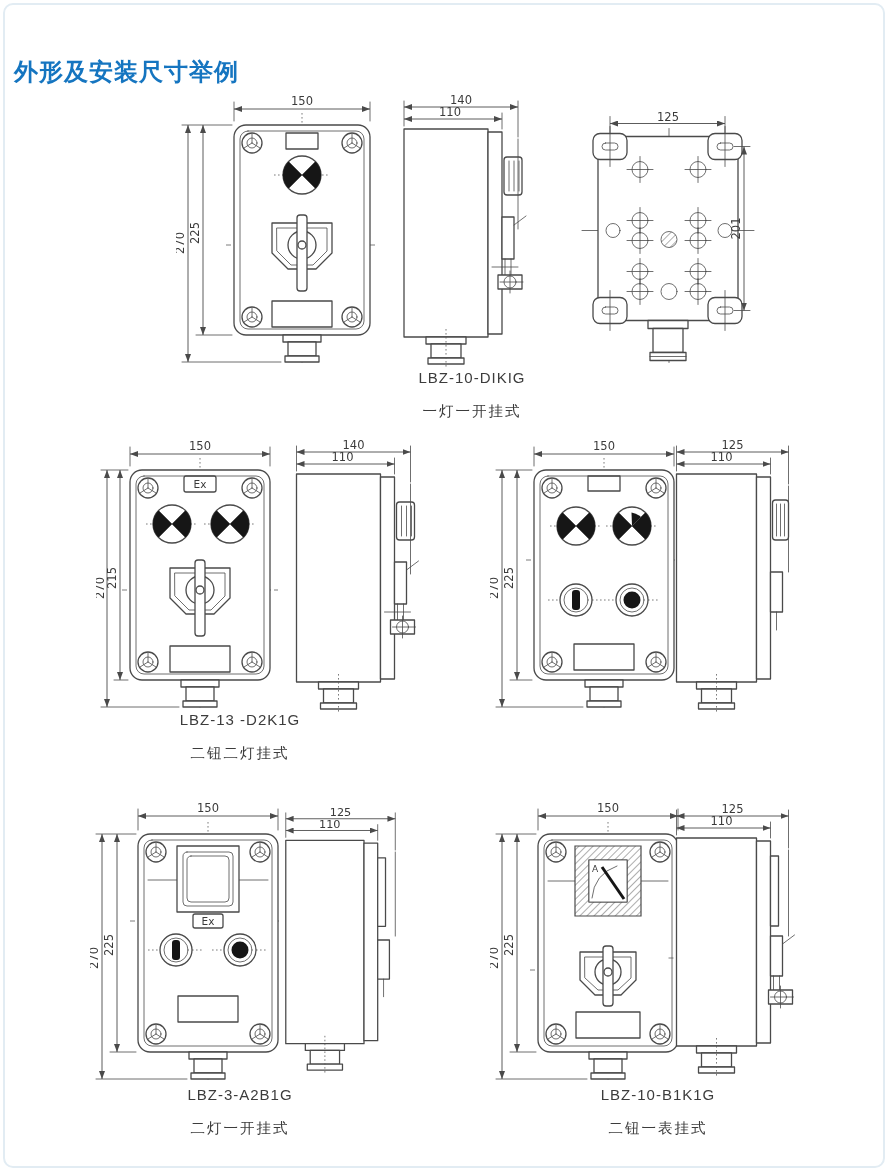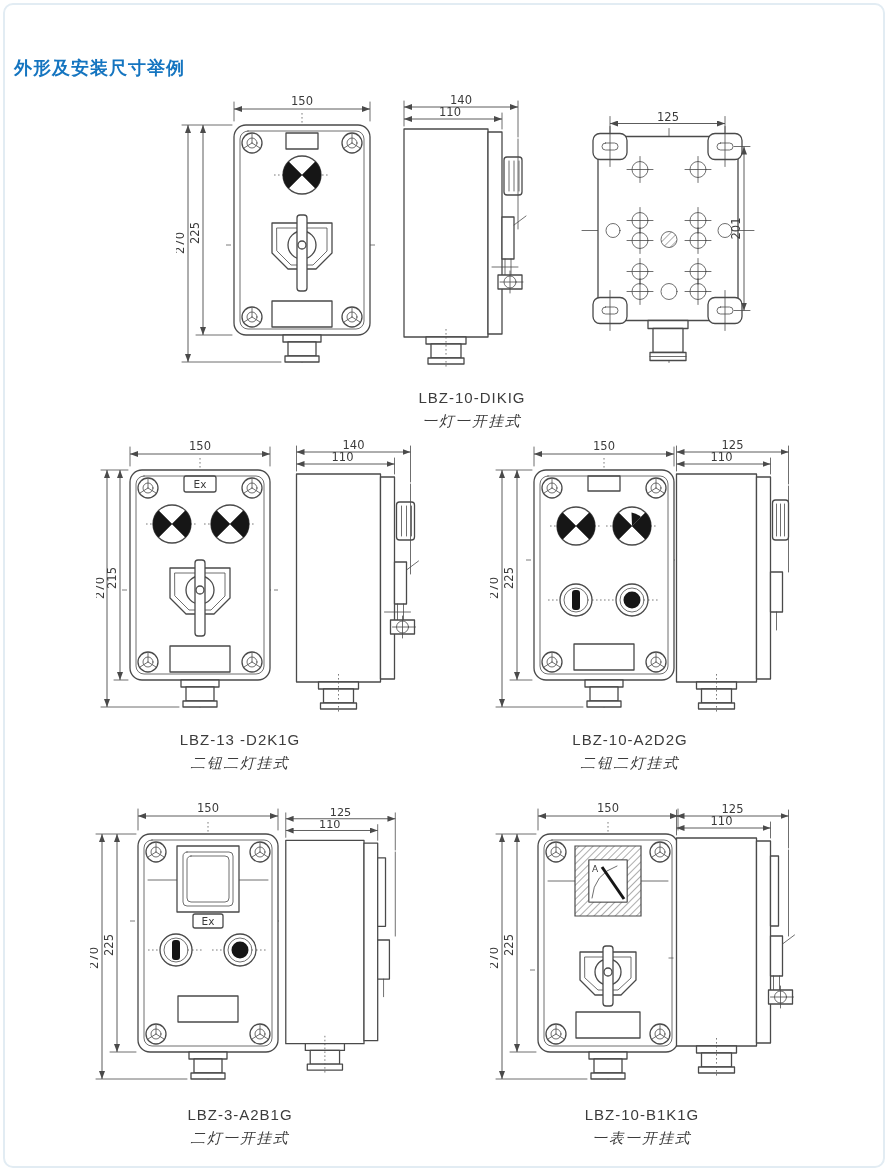--- a/index.html
+++ b/index.html
@@ -1,25 +1,25 @@
 <!DOCTYPE html>
 <html><head>
 <meta charset="utf-8">
 <style>
   html,body{margin:0;padding:0;background:#fff;}
   .page{position:relative;width:888px;height:1171px;background:#fff;overflow:hidden;
         font-family:"Liberation Sans","DejaVu Sans",sans-serif;}
   .frame{position:absolute;left:3px;top:3px;right:3px;bottom:3px;
          border:2px solid #e2ecf3;border-radius:10px;pointer-events:none;}
-  .page-title{position:absolute;left:14px;top:56px;font-size:18px;font-weight:bold;
+  .page-title{position:absolute;left:14px;top:56px;font-size:24px;font-weight:bold;
               color:#1575c0;letter-spacing:1px;}
   .fig{position:absolute;}
   .cap{position:absolute;text-align:center;color:#3c3c3c;}
-  .cap-model{font-size:15px;letter-spacing:1px;margin-top:20px;}
-  .cap-desc{font-size:14.5px;letter-spacing:2px;margin-top:6px;font-style:italic;}
+  .cap-model{font-size:15px;letter-spacing:1px;}
+  .cap-desc{font-size:14.5px;letter-spacing:2px;margin-top:16px;}
   
   .ln{fill:none;stroke:#4a4a4a;stroke-width:1.3;stroke-linejoin:round;stroke-linecap:round;}
   .th{fill:none;stroke:#4a4a4a;stroke-width:0.8;stroke-linecap:round;}
   .dsh{fill:none;stroke:#5a5a5a;stroke-width:0.8;stroke-dasharray:5 3;}
   .dt{fill:none;stroke:#5a5a5a;stroke-width:0.8;stroke-dasharray:1.6 2.4;}
   .dim{fill:none;stroke:#4a4a4a;stroke-width:0.9;}
   .blk{fill:#161616;stroke:none;}
   .wht{fill:#ffffff;}
   .dtx{font:11.5px "DejaVu Sans",sans-serif;fill:#3b3b3b;}
   .sm{font:9px "DejaVu Sans",sans-serif;fill:#3b3b3b;}
@@ -489,24 +489,20 @@
       <line class="dim" x1="10" y1="8" x2="122" y2="8" marker-start="url(#as)" marker-end="url(#ae)"></line>
       <text class="dtx" x="66" y="5" text-anchor="middle">125</text>
       </g>
     <g>
       <line class="th" x1="104" y1="30" x2="104" y2="14"></line>
       <line class="dim" x1="10" y1="20" x2="104" y2="20" marker-start="url(#as)" marker-end="url(#ae)"></line>
       <text class="dtx" x="55" y="17" text-anchor="middle">110</text>
       </g>
   </svg>
 
-  <div class="cap" style="left:520px;top:711px;width:220px">
-    <div class="cap-model">LBZ-10-A2D2G</div>
-    <div class="cap-desc">二钮二灯挂式</div>
-  </div>
 
   <svg class="fig" style="left:90px;top:800px" width="192" height="282" viewBox="0 0 192 282">
     <line class="dt" x1="118" y1="22" x2="118" y2="282"></line>
     <line class="dsh" x1="40" y1="121" x2="196" y2="121"></line>
     <rect class="ln wht" x="48" y="34" width="140" height="218" rx="12"></rect>
     <rect class="th" x="54" y="40" width="128" height="206" rx="8"></rect>
     <g>
       <circle class="ln" cx="66" cy="52" r="10"></circle>
         <circle class="th" cx="66" cy="52" r="5"></circle>
       <line class="th" x1="66" y1="43" x2="66" y2="52"></line>
@@ -720,17 +716,17 @@
       <line class="dim" x1="10" y1="8" x2="122" y2="8" marker-start="url(#as)" marker-end="url(#ae)"></line>
       <text class="dtx" x="66" y="5" text-anchor="middle">125</text>
       </g>
     <g>
       <line class="th" x1="104" y1="30" x2="104" y2="14"></line>
       <line class="dim" x1="10" y1="20" x2="104" y2="20" marker-start="url(#as)" marker-end="url(#ae)"></line>
       <text class="dtx" x="55" y="17" text-anchor="middle">110</text>
       </g>
   </svg>
 
-  <div class="cap" style="left:532px;top:1086px;width:220px">
+  <div class="cap" style="left:548px;top:1086px;width:220px">
     <div class="cap-model">LBZ-10-B1K1G</div>
-    <div class="cap-desc">一表一开挂式</div>
+    <div class="cap-desc">二钮一表挂式</div>
   </div>
 </div>
 
 </body></html>

